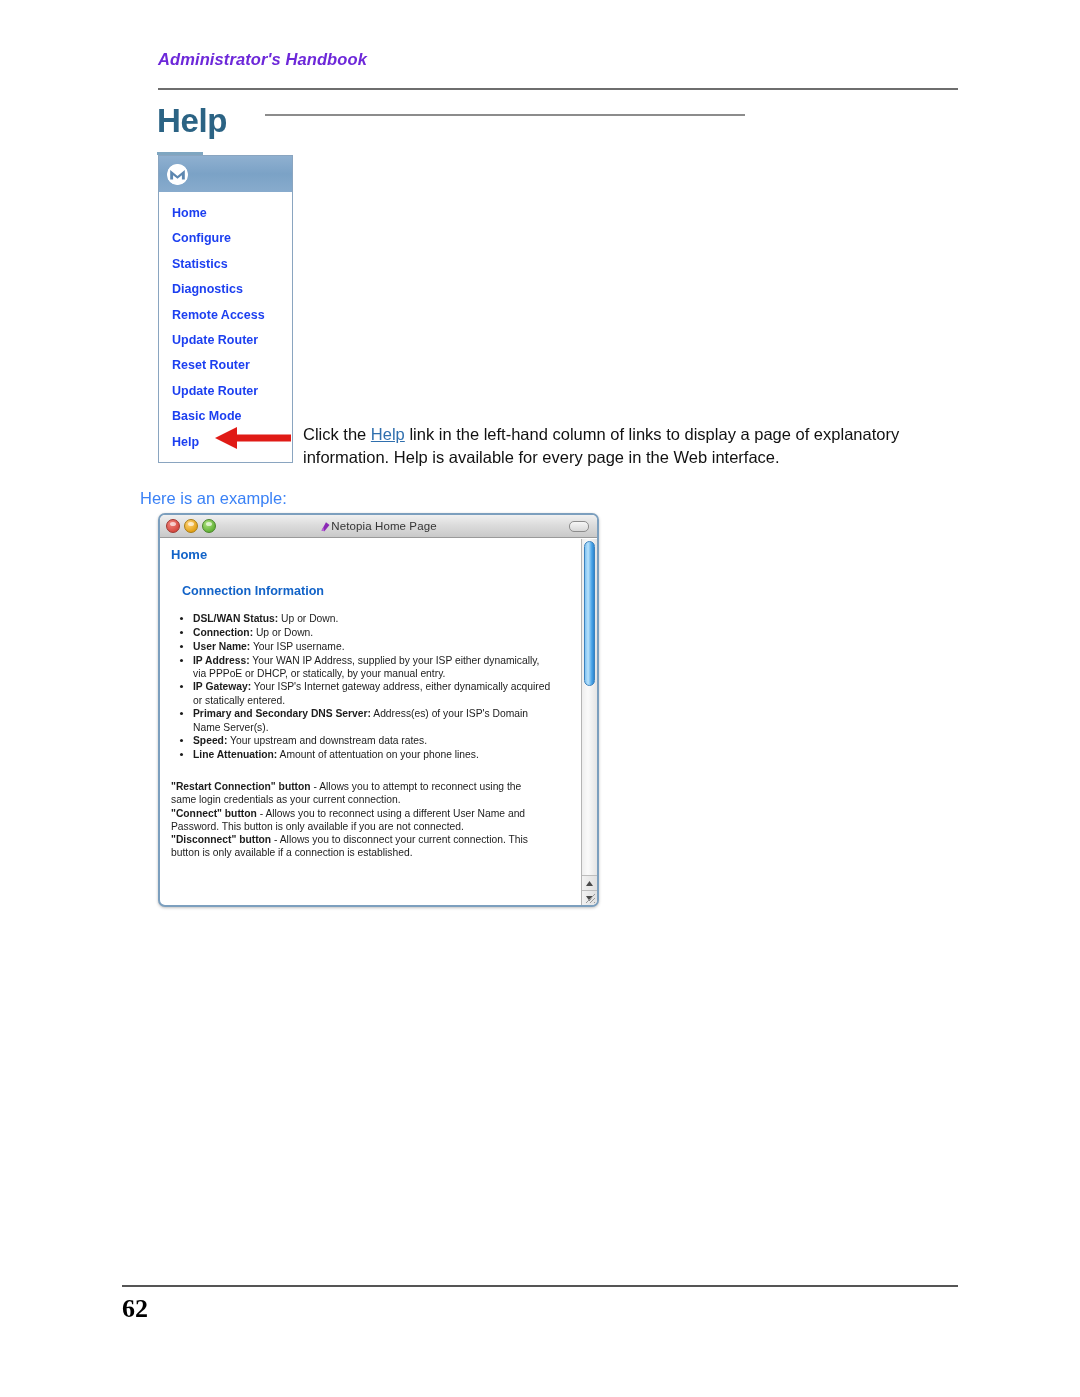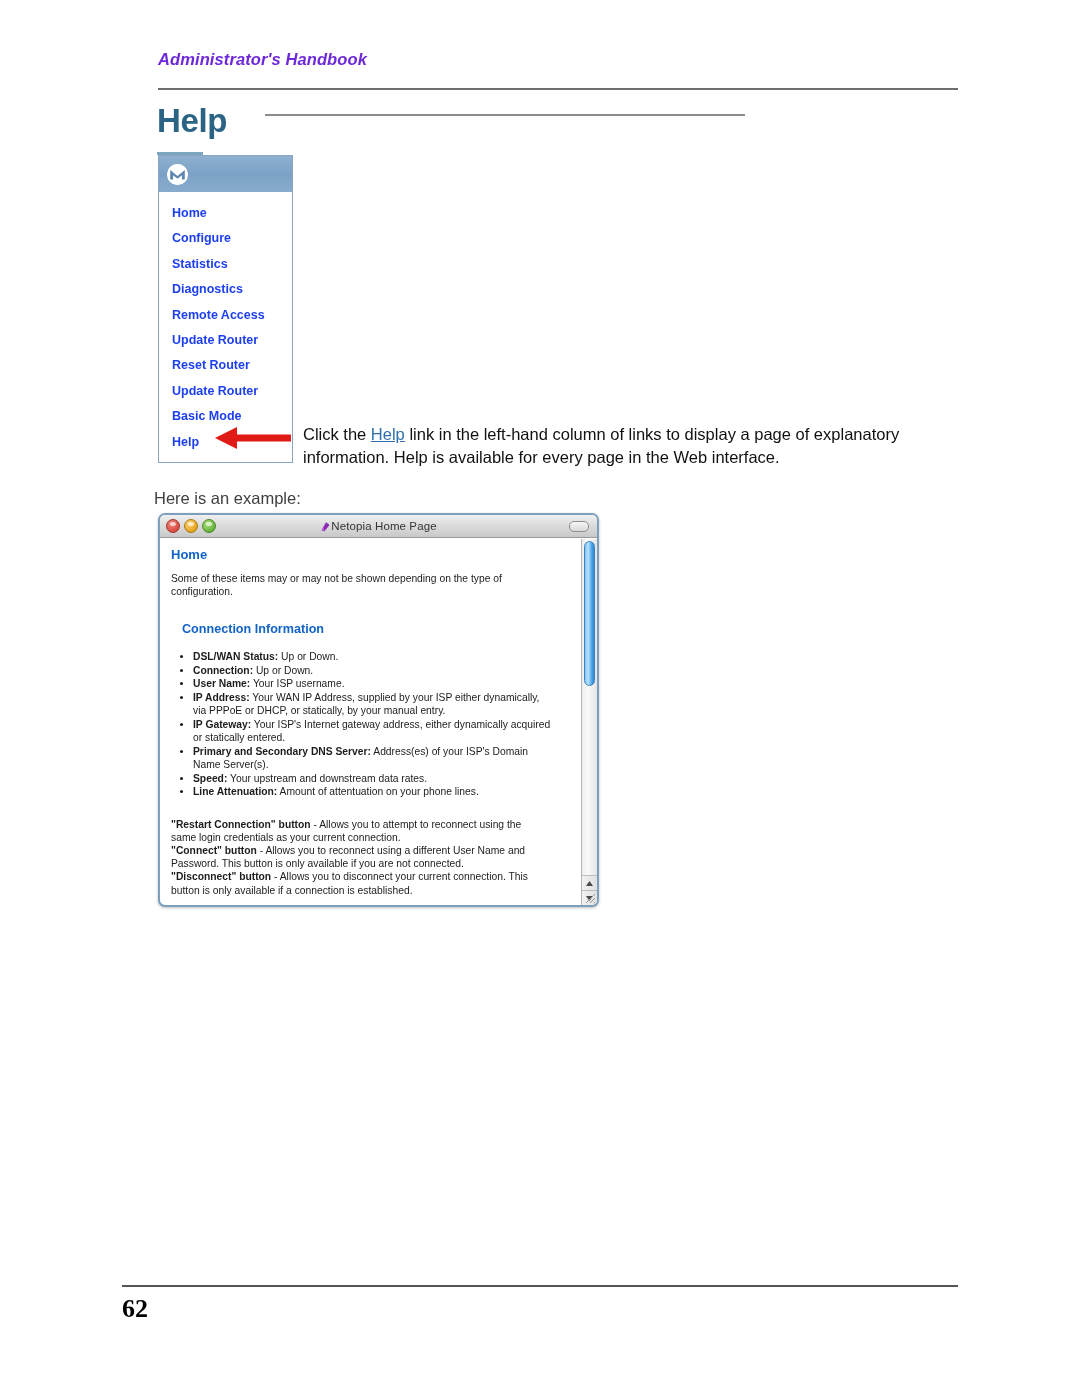--- a/index.html
+++ b/index.html
@@ -138,25 +138,25 @@
     line-height: 23px;
     color: #111111;
   }
   .inline-link {
     color: #2f6fae;
     text-decoration: underline;
     font-weight: normal;
   }
   .para-example {
     position: absolute;
-    left: 154px;
+    left: 140px;
     top: 469px;
     font-size: 16.5px;
     line-height: 25px;
-    color: #404040;
+    color: #3b82f6;
   }
 
   
   .aqua-window {
     position: absolute;
     left: 158px;
     top: 513px;
     width: 441px;
     height: 394px;
     box-sizing: border-box;
@@ -397,21 +397,20 @@
       </svg>
       <span>Netopia Home Page</span>
     </div>
     <span class="toolbar-pill"></span>
   </div>
 
   <div class="aqua-body">
     <div class="aqua-content">
 
       <div class="win-h1">Home</div>
-      <p class="win-p">Some of these items may or may not be shown depending on the type of configuration.</p>
 
       <div class="win-h2">Connection Information</div>
 
       <ul class="win-ul">
         <li><b>DSL/WAN Status:</b><span> Up or Down.</span></li>
         <li><b>Connection:</b><span> Up or Down.</span></li>
         <li><b>User Name:</b><span> Your ISP username.</span></li>
         <li><b>IP Address:</b><span> Your WAN IP Address, supplied by your ISP either dynamically, via PPPoE or DHCP, or statically, by your manual entry.</span></li>
         <li><b>IP Gateway:</b><span> Your ISP's Internet gateway address, either dynamically acquired or statically entered.</span></li>
         <li><b>Primary and Secondary DNS Server:</b><span> Address(es) of your ISP's Domain Name Server(s).</span></li>

